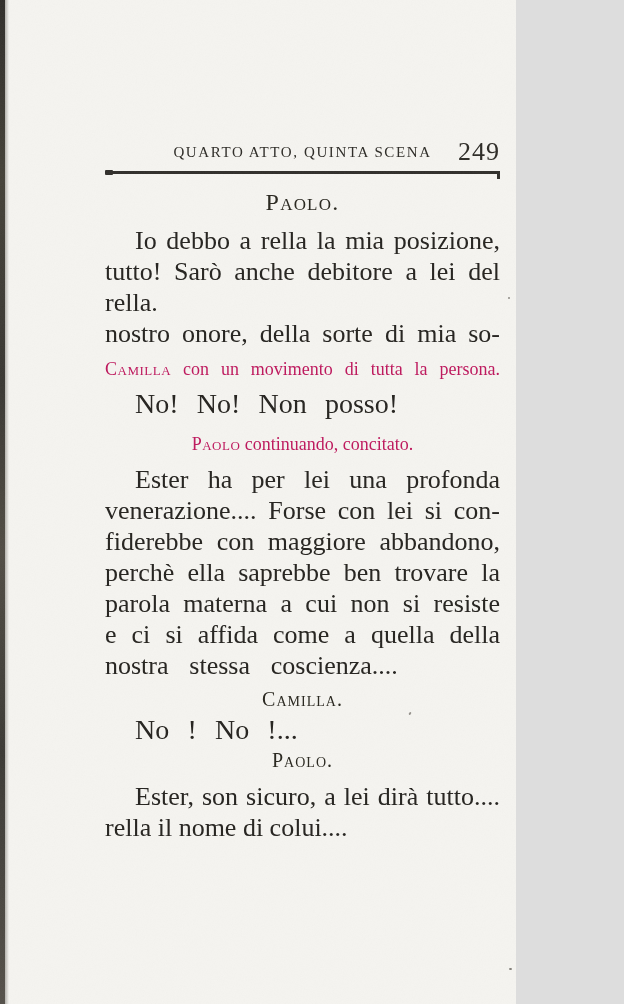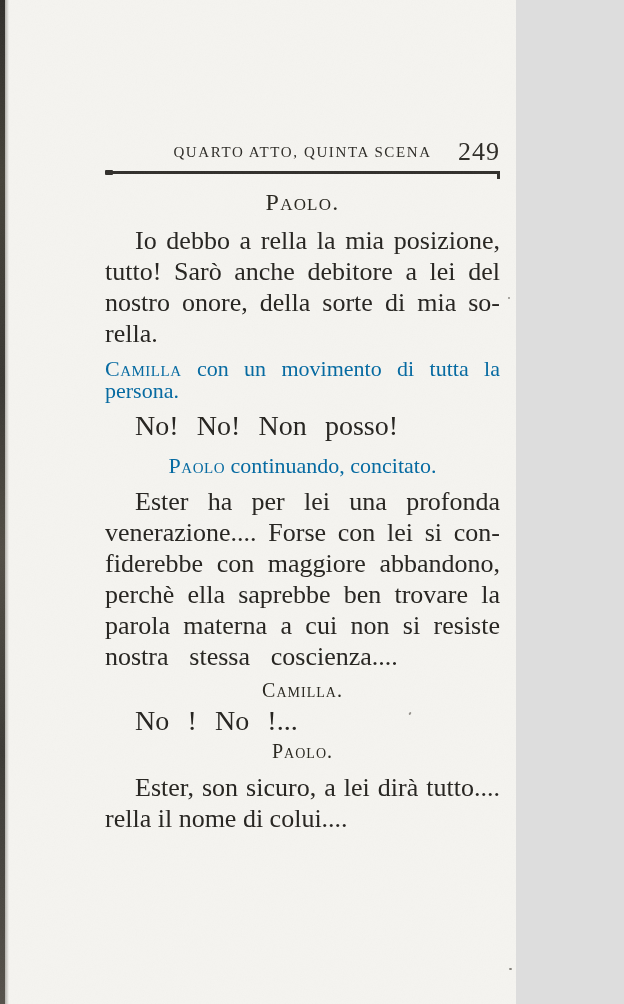--- a/index.html
+++ b/index.html
@@ -34,21 +34,21 @@
   .speaker.sm { font-size:20px; line-height:24px; letter-spacing:1px; }
   .speaker.m1 { margin-top:6px; }
   .speaker.m2 { margin-top:2px; }
 
   .speech { margin-top:9px; font-size:26px; line-height:31px; }
   .line { text-align:justify; text-align-last:justify; white-space:normal; }
   .line.indent { text-indent:30px; }
   .line.last { text-align-last:left; }
   .line.loose { word-spacing:.55em; }
 
-  .direction { font-size:22px; line-height:22px; color:#0369a1; }
+  .direction { font-size:18px; line-height:22px; color:#be185d; }
   .direction.justified { margin-top:9px; text-align:justify; text-align-last:justify; }
   .direction.center { margin-top:13px; text-align:center; }
   .direction .sc { font-variant:small-caps; letter-spacing:.5px; }
 
   .cue { font-size:28px; line-height:32px; text-indent:30px; word-spacing:.4em; }
   .cue.m1 { margin-top:8px; }
   .cue.m2 { margin-top:3px; }
 
   .speck { position:absolute; background:#4a463e; border-radius:50%; }
   .speck.s1 { left:560px; top:32px;  width:3px; height:3px; }
@@ -73,40 +73,41 @@
       <span class="header-title">QUARTO ATTO, QUINTA SCENA</span>
       <span class="page-number">249</span>
     </div>
     <div class="header-rule"></div>
 
     <div class="speaker lg">Paolo.</div>
 
     <div class="speech">
       <div class="line indent">Io debbo a rella la mia posizione,</div>
       <div class="line">tutto! Sarò anche debitore a lei del</div>
+      <div class="line last">rella.</div>
       <div class="line">nostro onore, della sorte di mia so-</div>
-      <div class="line last">rella.</div>
     </div>
 
     <div class="direction justified">
       <span class="sc">Camilla</span> <span>con un movimento di tutta la persona.</span>
     </div>
 
     <div class="cue m1">No! No! Non posso!</div>
 
     <div class="direction center">
       <span class="sc">Paolo</span> <span>continuando, concitato.</span>
     </div>
 
     <div class="speech">
       <div class="line indent">Ester ha per lei una profonda</div>
       <div class="line">venerazione.... Forse con lei si con-</div>
       <div class="line">fiderebbe con maggiore abbandono,</div>
       <div class="line">perchè ella saprebbe ben trovare la</div>
       <div class="line">parola materna a cui non si resiste</div>
+      <div class="line">e ci si affida come a quella della</div>
       <div class="line last loose">nostra stessa coscienza....</div>
     </div>
 
     <div class="speaker sm m1">Camilla.</div>
 
     <div class="cue m2">No ! No !...</div>
 
     <div class="speaker sm m2">Paolo.</div>
 
     <div class="speech">

